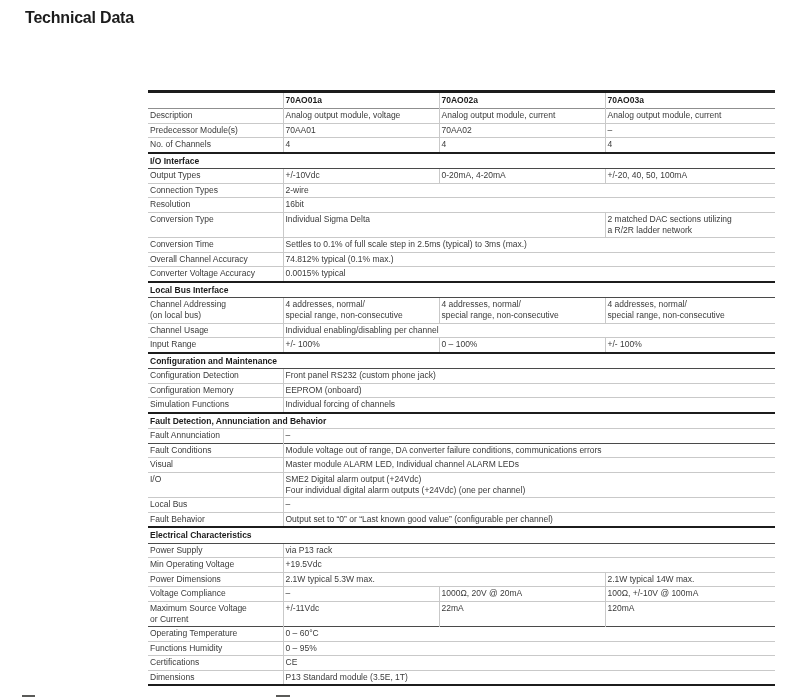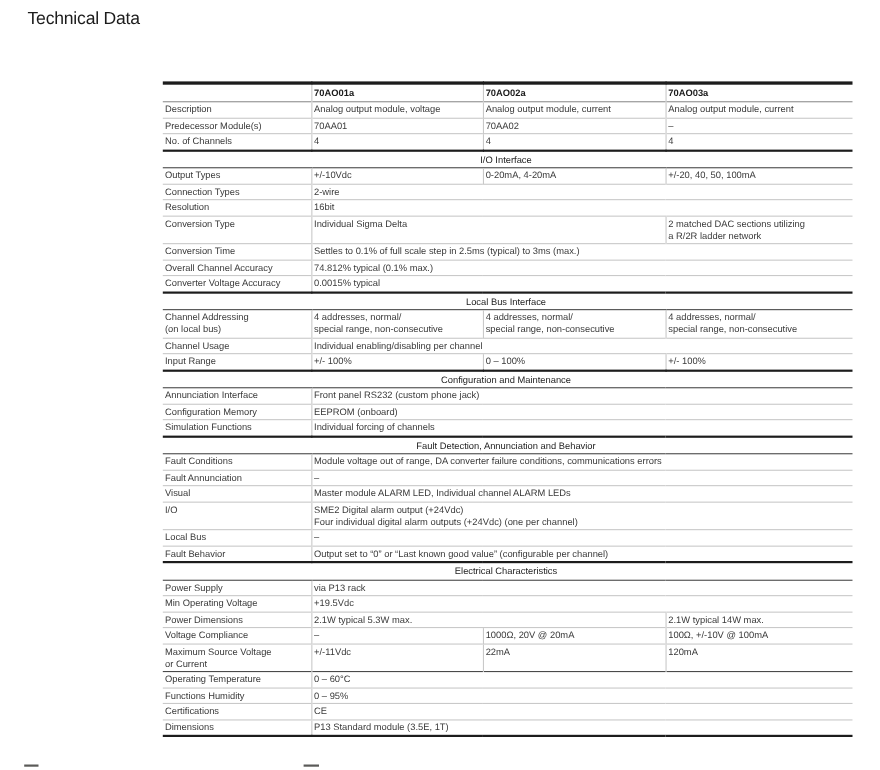--- a/index.html
+++ b/index.html
@@ -1,38 +1,38 @@
 <!DOCTYPE html>
 <html><head>
 <meta charset="utf-8">
 <style>
   * { margin:0; padding:0; box-sizing:border-box; }
   html,body { width:800px; height:700px; background:#ffffff; overflow:hidden;
               font-family:"Liberation Sans", sans-serif; position:relative; }
 
   .page-title {
     position:absolute; left:25px; top:9px;
-    font-size:16px; font-weight:normal; color:#1c1c1c; letter-spacing:-0.2px;
+    font-size:16px; font-weight:bold; color:#1c1c1c; letter-spacing:-0.2px;
   }
 
   table.tech {
-    position:absolute; left:148px; top:74px; width:627px;
+    position:absolute; left:148px; top:90px; width:627px;
     border-collapse:collapse; table-layout:fixed;
     border-top:3px solid #1c1c1c; border-bottom:2px solid #1c1c1c;
   }
   table.tech td {
     font-size:8.5px; line-height:11px; color:#3a3a3a;
     padding:1px 5px 1.5px 2px; vertical-align:top; text-align:left;
     white-space:pre-line; overflow:hidden;
   }
   td.value-cell { border-left:1px solid #c9c9c9; padding-left:7px; }
   tr.col-header-row td { font-weight:bold; color:#1c1c1c; padding-top:2px; padding-bottom:2px; }
   tr.section-row td {
-    font-weight:normal; color:#1c1c1c; border-top:2px solid #1c1c1c;
-    padding-top:2px; padding-bottom:1.5px;text-align:center;
+    font-weight:bold; color:#1c1c1c; border-top:2px solid #1c1c1c;
+    padding-top:2px; padding-bottom:1.5px;
   }
   tr.data-row td { border-top:1px solid #c9c9c9; }
   tr.data-row.after-colheader td { border-top:1px solid #8f8f8f; }
   tr.data-row.after-section td { border-top:1px solid #4a4a4a; }
 
   .cutoff-mark { position:absolute; top:695px; height:2px; background:#5a5a58; }
   .cutoff-mark.m1 { left:22px;  width:13px; }
   .cutoff-mark.m2 { left:276px; width:14px; }
 </style>
 </head>
@@ -127,41 +127,41 @@
       <tr class="data-row">
         <td class="label-cell">Input Range</td>
         <td class="value-cell">+/- 100%</td>
         <td class="value-cell">0 – 100%</td>
         <td class="value-cell">+/- 100%</td>
       </tr>
       <tr class="section-row">
         <td class="section-cell" colspan="4">Configuration and Maintenance</td>
       </tr>
       <tr class="data-row after-section">
-        <td class="label-cell">Annunciation Interface</td>
+        <td class="label-cell">Configuration Detection</td>
         <td class="value-cell" colspan="3">Front panel RS232 (custom phone jack)</td>
       </tr>
       <tr class="data-row">
         <td class="label-cell">Configuration Memory</td>
         <td class="value-cell" colspan="3">EEPROM (onboard)</td>
       </tr>
       <tr class="data-row">
         <td class="label-cell">Simulation Functions</td>
         <td class="value-cell" colspan="3">Individual forcing of channels</td>
       </tr>
       <tr class="section-row">
         <td class="section-cell" colspan="4">Fault Detection, Annunciation and Behavior</td>
       </tr>
+      <tr class="data-row">
+        <td class="label-cell">Fault Annunciation</td>
+        <td class="value-cell" colspan="3">–</td>
+      </tr>
       <tr class="data-row after-section">
         <td class="label-cell">Fault Conditions</td>
         <td class="value-cell" colspan="3">Module voltage out of range, DA converter failure conditions, communications errors</td>
-      </tr>
-      <tr class="data-row">
-        <td class="label-cell">Fault Annunciation</td>
-        <td class="value-cell" colspan="3">–</td>
       </tr>
       <tr class="data-row">
         <td class="label-cell">Visual</td>
         <td class="value-cell" colspan="3">Master module ALARM LED, Individual channel ALARM LEDs</td>
       </tr>
       <tr class="data-row">
         <td class="label-cell">I/O</td>
         <td class="value-cell" colspan="3">SME2 Digital alarm output (+24Vdc)
 Four individual digital alarm outputs (+24Vdc) (one per channel)</td>
       </tr>

